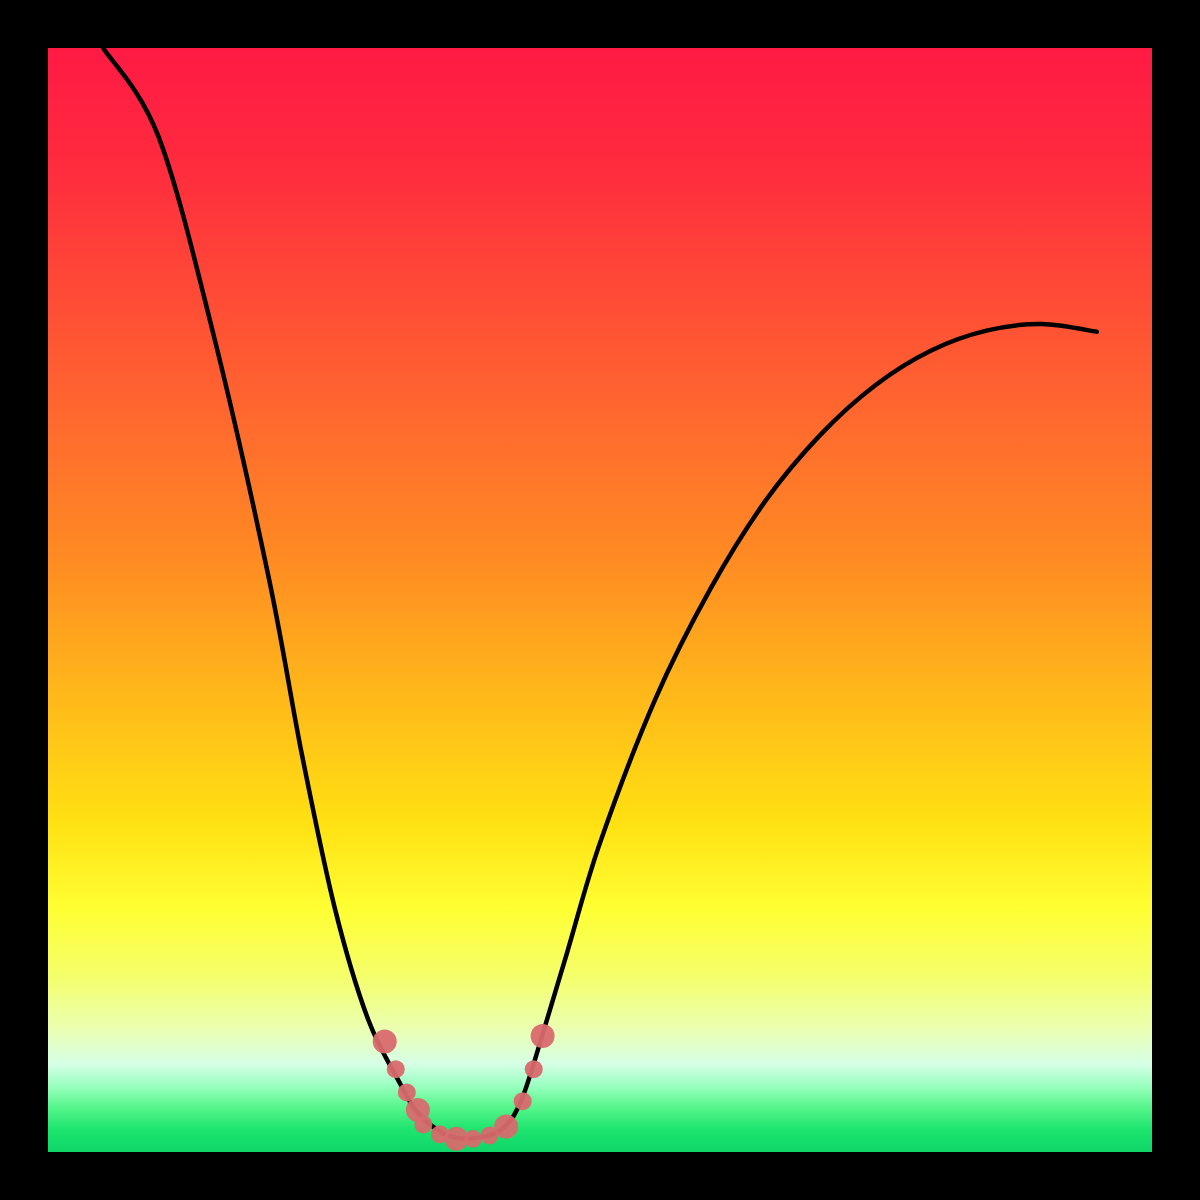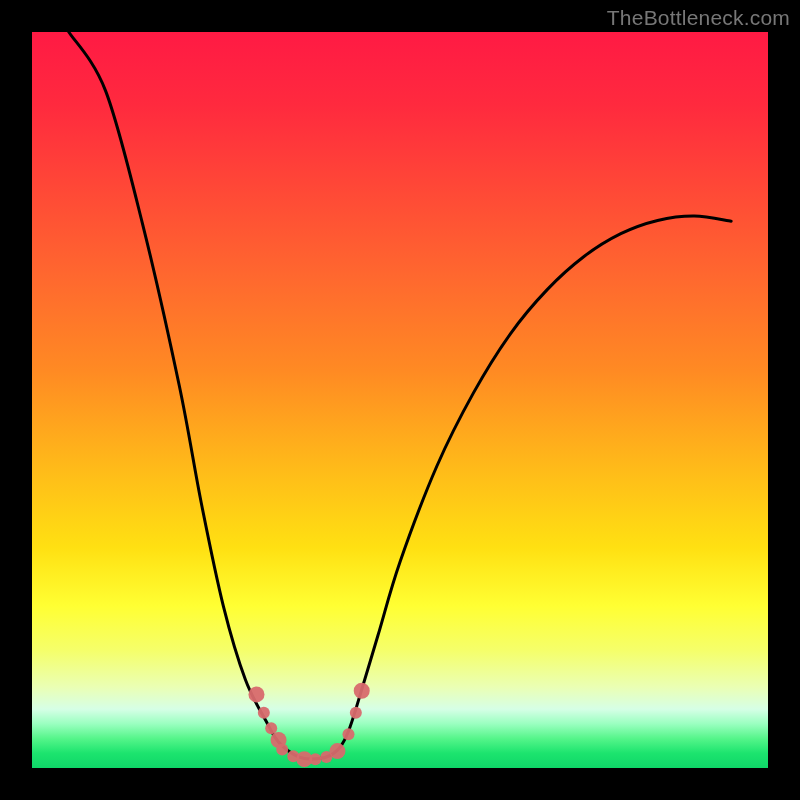--- a/index.html
+++ b/index.html
@@ -78,14 +78,13 @@
           <circle cx="283.36" cy="727.17" r="6" fill="#d86a6d" fill-opacity="0.95"></circle>
           <circle cx="294.40" cy="724.96" r="6" fill="#d86a6d" fill-opacity="0.95"></circle>
           <circle cx="305.44" cy="719.07" r="8" fill="#d86a6d" fill-opacity="0.95"></circle>
           <circle cx="316.48" cy="702.14" r="6" fill="#d86a6d" fill-opacity="0.95"></circle>
           <circle cx="323.84" cy="680.80" r="6" fill="#d86a6d" fill-opacity="0.95"></circle>
           <circle cx="329.73" cy="658.72" r="8" fill="#d86a6d" fill-opacity="0.95"></circle>
         </g>
     </svg>
   </div>
 
-  <div class="watermark">TheBottleneck.com</div>
 </div>
 
 </body></html>

